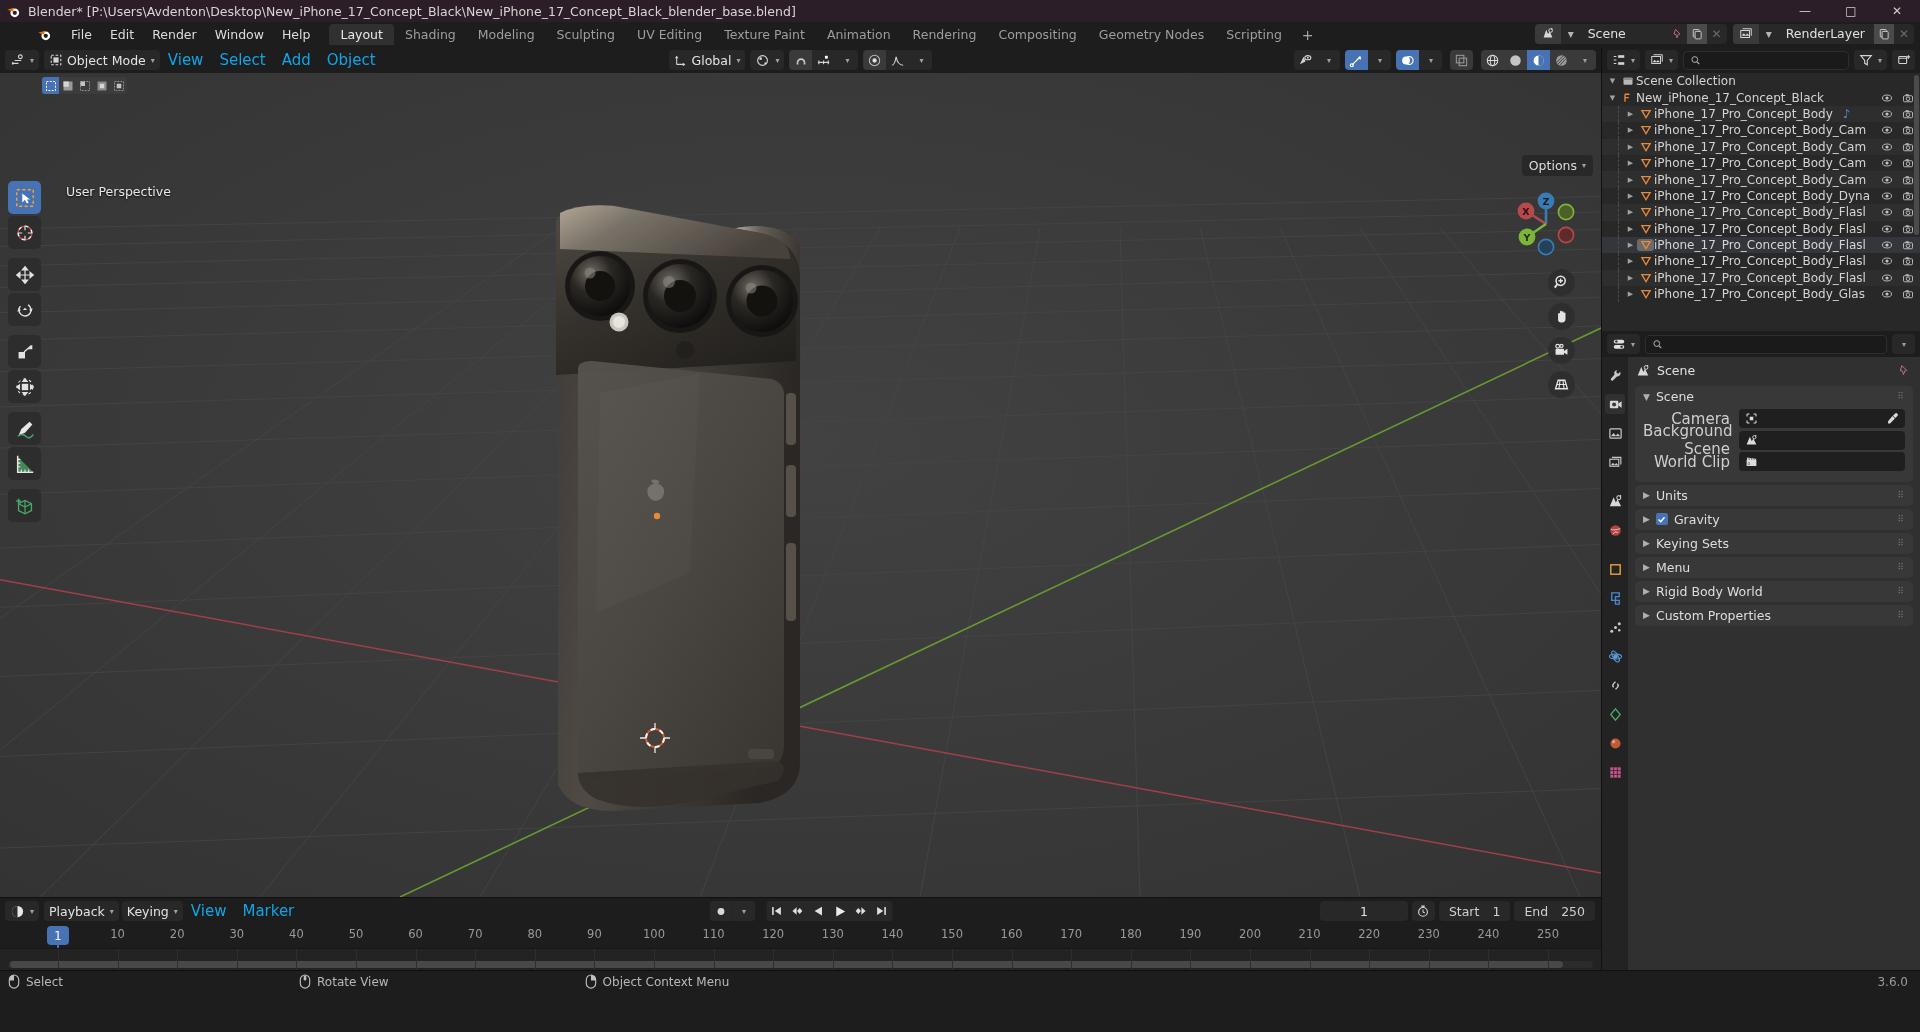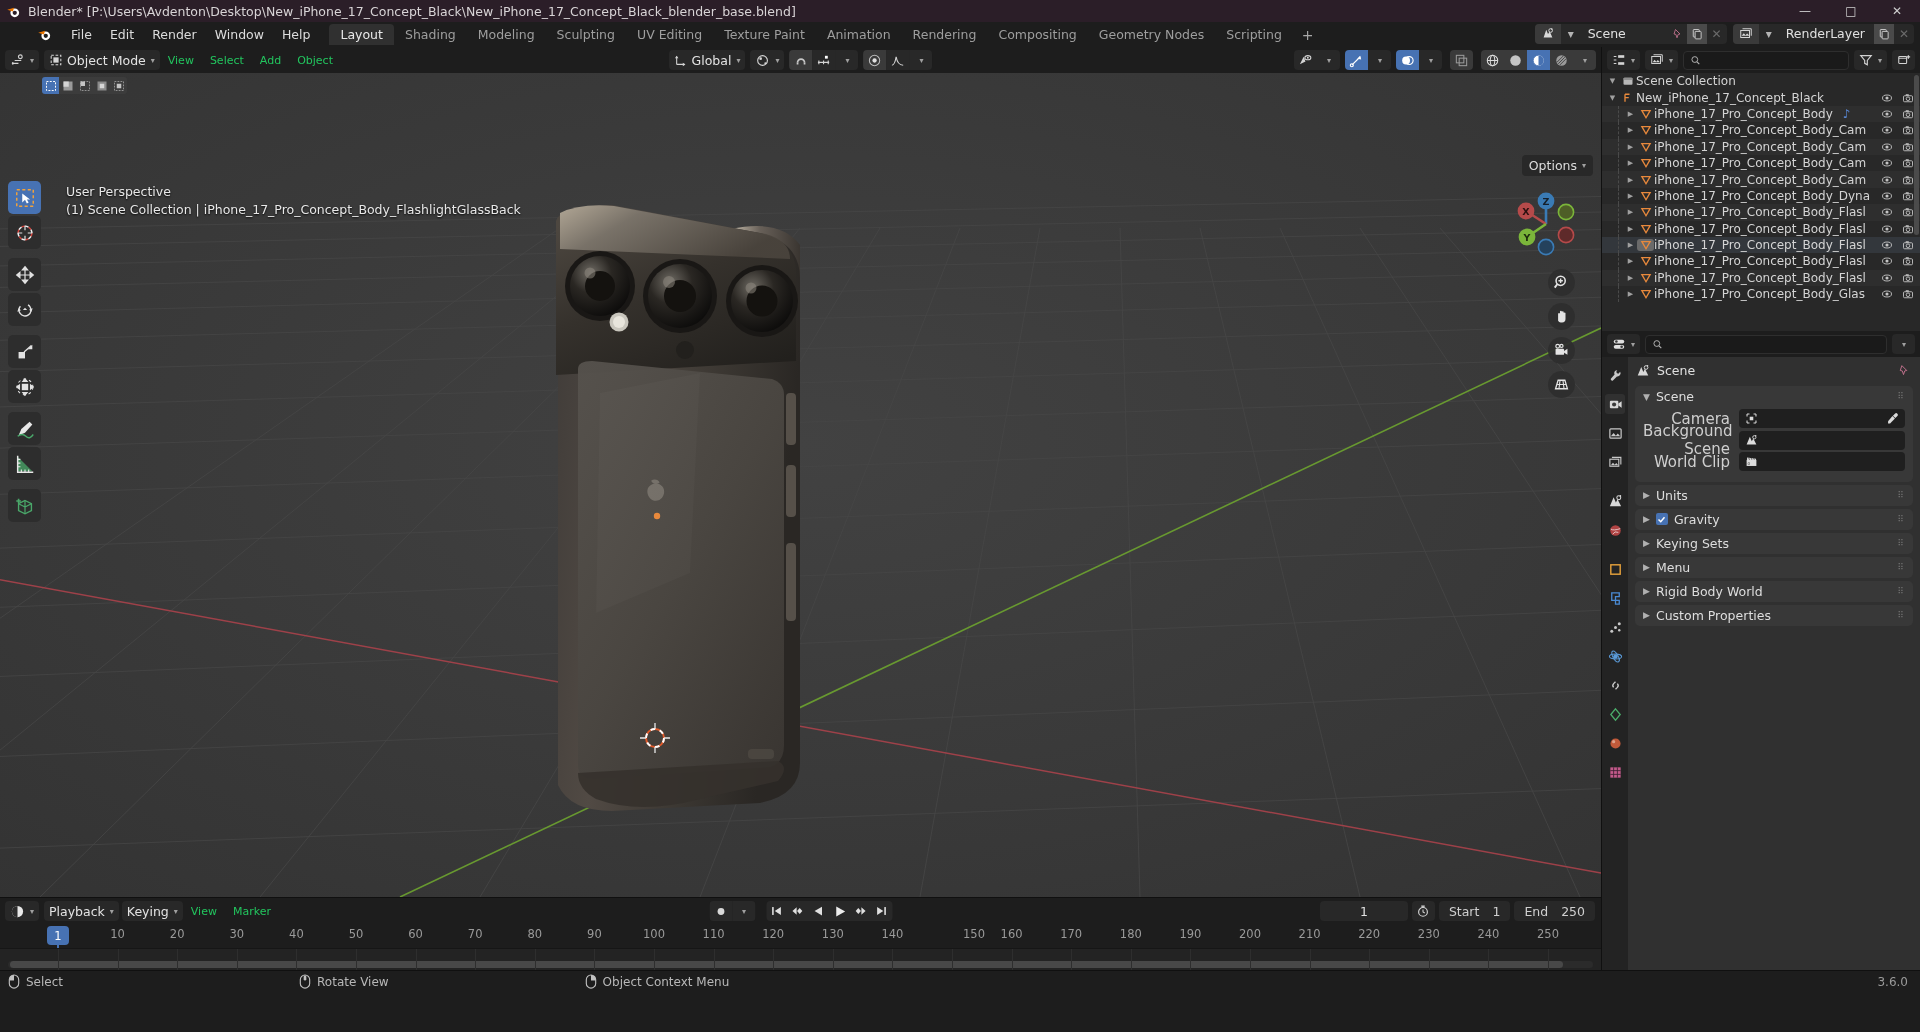--- a/index.html
+++ b/index.html
@@ -42,21 +42,21 @@
   #main { display:flex; height:923px; background:#1d1d1d; }
   #leftcol { width:1601px; display:flex; flex-direction:column; }
   #rightcol { width:319px; display:flex; flex-direction:column; background:#1d1d1d; }
 
   
   #vp-header { height:26px; background:#1d1d1d; display:flex; align-items:center;
     padding:0 5px; position:relative; flex:none; }
   .hbtn { height:20px; display:flex; align-items:center; background:#282828;
     border-radius:4px; padding:0 5px; gap:4px; }
   .chev { font-size:8px; color:#a0a0a0; margin-left:1px; }
-  .vp-menu { padding:0 8px; font-size:11px; color:#22c55e; }
+  .vp-menu { padding:0 8px; font-size:15px; color:#0ea5e9; }
   #vp-center { position:absolute; left:50%; transform:translateX(-50%);
     display:flex; align-items:center; gap:5px; }
   #vp-right { position:absolute; right:5px; display:flex; align-items:center; gap:5px; }
   .icobox { width:23px; height:20px; display:flex; align-items:center; justify-content:center;
     background:#282828; }
   .icobox.on { background:#4772b3; }
   .icobox.grey { background:#3a3a3a; }
   .seg { display:flex; border-radius:4px; overflow:hidden; }
 
   
@@ -581,21 +581,20 @@
         </div>
       </div>
 
       <div id="vp-options">
         <span>Options</span>
         <span class="chev">▾</span>
       </div>
 
       <div id="vp-text">
         <div>User Perspective</div>
-        <div>(1) Scene Collection | iPhone_17_Pro_Concept_Body_FlashlightGlassBack</div>
       </div>
 
       <div id="toolbar">
         <div class="tool on">
           <svg width="22" height="22" viewBox="0 0 24 24">
               <rect x="3" y="3" width="18" height="18" fill="none" stroke="#f0a23c" stroke-width="1.6" stroke-dasharray="3.4 2.6"></rect>
               <path d="M9 7 L9 17 L12 14 L14 18 L16 17 L14 13.5 L17.5 13.5 Z" fill="#fff"></path>
             </svg>
         </div>
         <div class="tool">
@@ -807,21 +806,21 @@
           <div class="tick" style="left: 356px;">50</div>
           <div class="tick" style="left: 415.6px;">60</div>
           <div class="tick" style="left: 475.2px;">70</div>
           <div class="tick" style="left: 534.8px;">80</div>
           <div class="tick" style="left: 594.4px;">90</div>
           <div class="tick" style="left: 654px;">100</div>
           <div class="tick" style="left: 713.6px;">110</div>
           <div class="tick" style="left: 773.2px;">120</div>
           <div class="tick" style="left: 832.8px;">130</div>
           <div class="tick" style="left: 892.4px;">140</div>
-          <div class="tick" style="left: 974px;">150</div>
+          <div class="tick" style="left: 952px;">150</div>
           <div class="tick" style="left: 1011.6px;">160</div>
           <div class="tick" style="left: 1071.2px;">170</div>
           <div class="tick" style="left: 1130.8px;">180</div>
           <div class="tick" style="left: 1190.4px;">190</div>
           <div class="tick" style="left: 1250px;">200</div>
           <div class="tick" style="left: 1309.6px;">210</div>
           <div class="tick" style="left: 1369.2px;">220</div>
           <div class="tick" style="left: 1428.8px;">230</div>
           <div class="tick" style="left: 1488.4px;">240</div>
           <div class="tick" style="left: 1548px;">250</div>

